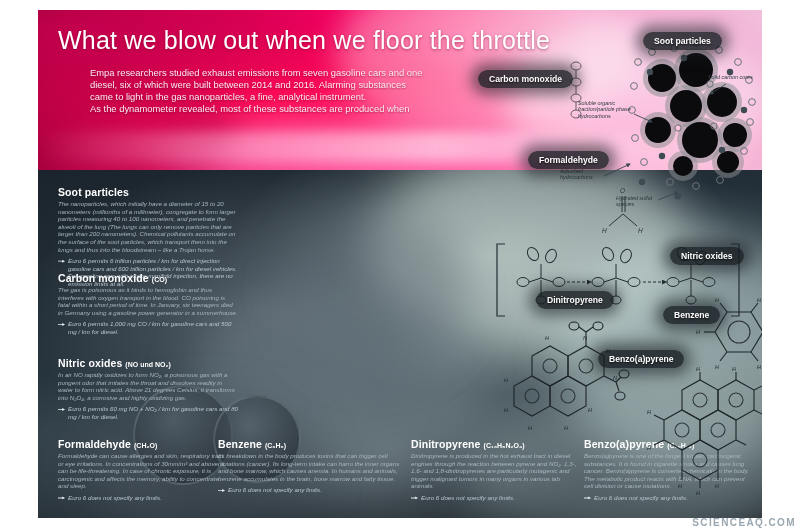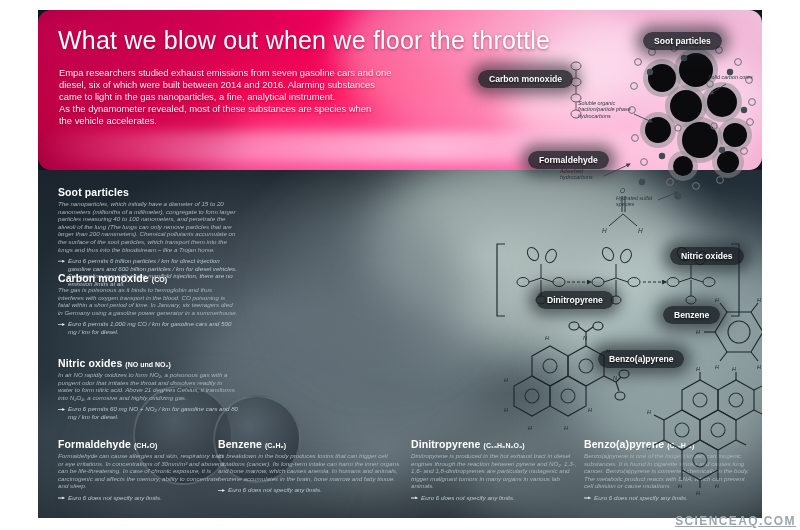--- a/index.html
+++ b/index.html
@@ -11,34 +11,34 @@
   #board{position:absolute;left:38px;top:10px;width:724px;height:508px;overflow:hidden;
          background:#10161c;}
 
   
   #hero{position:absolute;left:0;top:0;width:724px;height:160px;overflow:hidden;
         background:
           radial-gradient(ellipse 60% 90% at 8% 18%, #c9004f 0%, rgba(201,0,79,0) 62%),
           radial-gradient(ellipse 70% 75% at 32% 55%, #ff0a55 0%, rgba(255,10,85,0) 66%),
           radial-gradient(ellipse 85% 70% at 58% 88%, #ff5fa5 0%, rgba(255,95,165,0) 70%),
           radial-gradient(ellipse 60% 110% at 86% 40%, #f2a6cf 0%, rgba(242,166,207,0) 68%),
-          linear-gradient(100deg,#8e0033 0%,#d4004f 18%,#f3005e 38%,#ff3c84 58%,#f7a8cf 80%,#efd9e8 100%); border-radius: 13px;}
+          linear-gradient(100deg,#8e0033 0%,#d4004f 18%,#f3005e 38%,#ff3c84 58%,#f7a8cf 80%,#efd9e8 100%);}
   .hero-wisp{position:absolute;border-radius:50%;filter:blur(16px);pointer-events:none;}
   .w1{left:300px;top:-40px;width:300px;height:170px;background:rgba(255,255,255,.35);}
   .w2{left:470px;top:10px;width:260px;height:180px;background:rgba(255,235,245,.55);}
   .w3{left:120px;top:105px;width:420px;height:90px;background:rgba(255,120,180,.45);}
   .w4{left:-40px;top:60px;width:240px;height:120px;background:rgba(190,0,70,.5);}
   .hero-streak{position:absolute;left:0;bottom:8px;width:724px;height:30px;
         background:linear-gradient(90deg,rgba(255,255,255,0) 0%,rgba(255,190,220,.5) 30%,rgba(255,225,240,.65) 55%,rgba(255,255,255,0) 100%);
         filter:blur(6px);}
   #title{position:absolute;left:20px;top:16px;color:#ffffff;font-size:25px;font-weight:400;
          letter-spacing:.2px;text-shadow:0 1px 3px rgba(120,0,40,.55);white-space:nowrap;}
   #lede{position:absolute;left:21px;top:57px;width:440px;color:#fdeaf2;font-size:9.4px;
         line-height:12.1px;text-shadow:0 1px 2px rgba(120,0,40,.6);}
-  #lede div{white-space:nowrap;}
+  #lede div{white-space:nowrap;margin-left:31px;}
 
   
   #smoke{position:absolute;left:0;top:160px;width:724px;height:348px;overflow:hidden;
         background:
           radial-gradient(ellipse 45% 60% at 30% 40%, rgba(120,130,140,.55) 0%, rgba(120,130,140,0) 70%),
           radial-gradient(ellipse 50% 55% at 62% 25%, rgba(200,215,210,.55) 0%, rgba(200,215,210,0) 72%),
           radial-gradient(ellipse 55% 70% at 88% 55%, rgba(175,195,195,.5) 0%, rgba(175,195,195,0) 75%),
           radial-gradient(ellipse 40% 50% at 48% 80%, rgba(150,165,170,.45) 0%, rgba(150,165,170,0) 72%),
           radial-gradient(ellipse 30% 40% at 12% 85%, rgba(90,100,110,.5) 0%, rgba(90,100,110,0) 72%),
           linear-gradient(170deg,#1b242c 0%,#232f38 30%,#2b3a42 55%,#1d262d 80%,#141b21 100%);}
@@ -96,43 +96,42 @@
 
   
   .anno{position:absolute;font-size:5.4px;line-height:6.4px;color:#2c3a42;font-style:italic;width:72px;}
   #a-solid{left:670px;top:64px;width:48px;}
   #a-sol-org{left:540px;top:90px;width:56px;}
   #a-adsorb{left:522px;top:158px;width:48px;}
   #a-hydr{left:578px;top:185px;width:48px;}
 
   svg{position:absolute;overflow:visible;}
 
-  #credit{position:absolute;right:4px;bottom:2px;font-size:12px;letter-spacing:1.4px;
-          color:#9aa7b0;font-weight:700;text-decoration:underline;}
+  #credit{position:absolute;right:4px;bottom:2px;font-size:10px;letter-spacing:1.4px;
+          color:#9aa7b0;font-weight:700;}
 </style>
 </head>
 <body>
 
 <div id="poster">
   <div id="board">
 
     <div id="hero">
       <div class="hero-wisp w1"></div>
       <div class="hero-wisp w2"></div>
       <div class="hero-wisp w3"></div>
       <div class="hero-wisp w4"></div>
       <div class="hero-streak"></div>
 
       <div id="title">What we blow out when we floor the throttle</div>
       <div id="lede">
         <div>Empa researchers studied exhaust emissions from seven gasoline cars and one</div>
         <div>diesel, six of which were built between 2014 and 2016. Alarming substances</div>
         <div>came to light in the gas nanoparticles, a fine, analytical instrument.</div>
-        <div>As the dynamometer revealed, most of these substances are species when</div>
-        <div>the vehicle accelerates.</div>
+        <div>As the dynamometer revealed, most of these substances are produced when</div>
       </div>
     </div>
 
     <div id="smoke">
       <div class="sm s1"></div>
       <div class="sm s2"></div>
       <div class="sm s3"></div>
       <div class="sm s4"></div>
       <div class="sm s5"></div>
       <div class="sm s6"></div>

